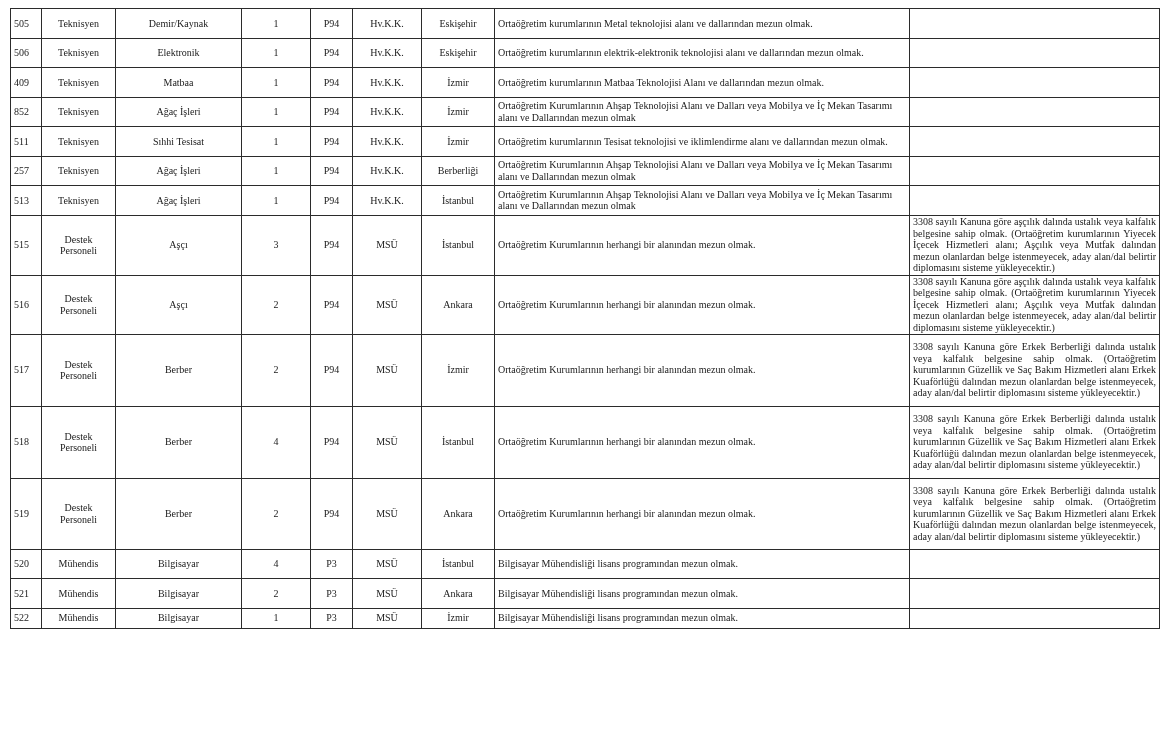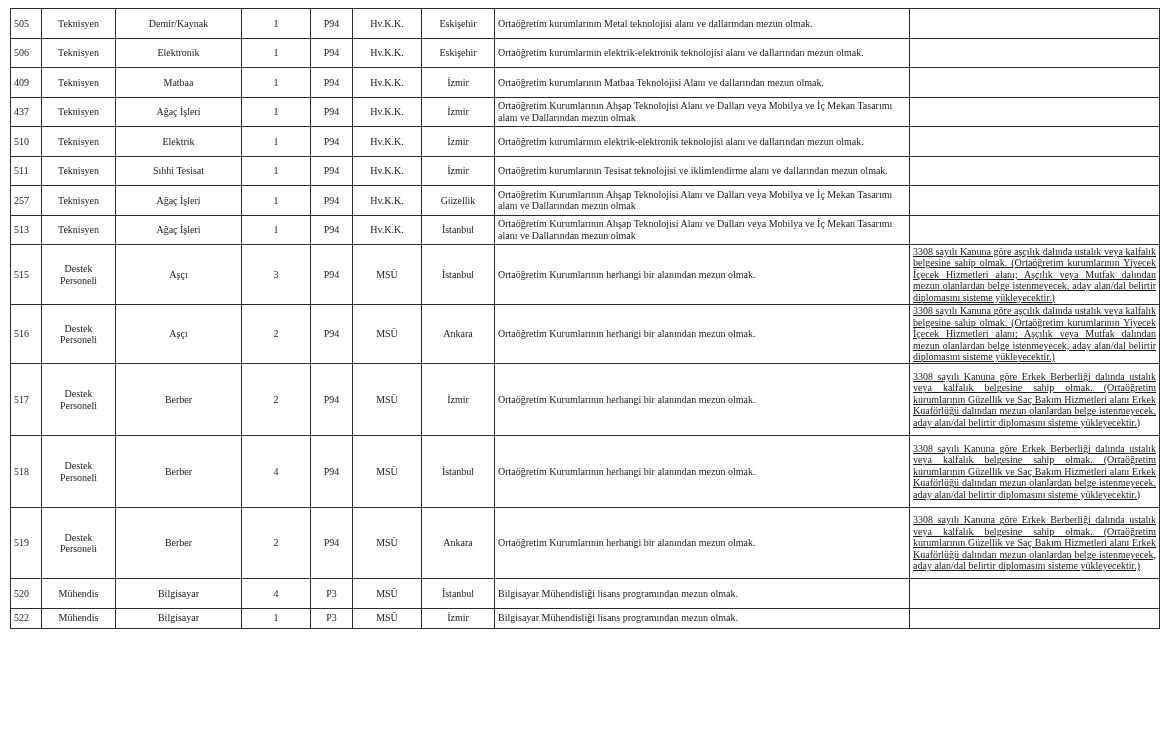--- a/index.html
+++ b/index.html
@@ -4,21 +4,21 @@
 <style>
   html, body { margin: 0; padding: 0; background: #ffffff; }
   body { width: 1165px; height: 741px; position: relative; overflow: hidden;
          font-family: "Liberation Serif", "DejaVu Serif", serif; color: #1a1a1a; }
   table.grid { position: absolute; left: 10px; top: 8px; border-collapse: collapse;
                table-layout: fixed; width: 1149px; }
   table.grid td { border: 1.5px solid #2b2b2b; font-size: 10px; line-height: 11.4px;
                   padding: 0 3px; vertical-align: middle; overflow: hidden; }
   td.c { text-align: center; }
   td.l { text-align: left; padding-left: 5px; }
-  td.j { text-align: justify; text-align-last: left; padding: 0 3px 0 4px; line-height: 11.2px; text-decoration: underline; }
+  td.j { text-align: justify; text-align-last: left; padding: 0 3px 0 4px; line-height: 11.2px; }
   col.k0 { width: 31px; } col.k1 { width: 74px; } col.k2 { width: 126px; }
   col.k3 { width: 69px; } col.k4 { width: 42px; } col.k5 { width: 69px; }
   col.k6 { width: 73px; } col.k7 { width: 415px; } col.k8 { width: 250px; }
   tr.h30 { height: 29.5px; margin-top: 36px; }
   tr.h60 { height: 60px; }
   tr.h59 { height: 59px; }
   tr.h72 { height: 72px; }
   tr.h71 { height: 71px; }
   tr.h20 { height: 20px; padding-left: 21px; }
 </style>
@@ -65,60 +65,49 @@
         <td class="c">Teknisyen</td>
         <td class="c">Matbaa</td>
         <td class="c">1</td>
         <td class="c">P94</td>
         <td class="c">Hv.K.K.</td>
         <td class="c">İzmir</td>
         <td class="l">Ortaöğretim kurumlarının Matbaa Teknolojisi Alanı ve dallarından mezun olmak.</td>
         <td class="j"></td>
       </tr>
       <tr class="h30">
-        <td class="l">437</td>
+        <td class="l">852</td>
         <td class="c">Teknisyen</td>
         <td class="c">Ağaç İşleri</td>
         <td class="c">1</td>
         <td class="c">P94</td>
         <td class="c">Hv.K.K.</td>
         <td class="c">İzmir</td>
         <td class="l">Ortaöğretim Kurumlarının Ahşap Teknolojisi Alanı ve Dalları veya Mobilya ve İç Mekan Tasarımı alanı ve Dallarından mezun olmak</td>
         <td class="j"></td>
       </tr>
       <tr class="h30">
-        <td class="l">510</td>
-        <td class="c">Teknisyen</td>
-        <td class="c">Elektrik</td>
-        <td class="c">1</td>
-        <td class="c">P94</td>
-        <td class="c">Hv.K.K.</td>
-        <td class="c">İzmir</td>
-        <td class="l">Ortaöğretim kurumlarının elektrik-elektronik teknolojisi alanı ve dallarından mezun olmak.</td>
-        <td class="j"></td>
-      </tr>
-      <tr class="h30">
         <td class="l">511</td>
         <td class="c">Teknisyen</td>
         <td class="c">Sıhhi Tesisat</td>
         <td class="c">1</td>
         <td class="c">P94</td>
         <td class="c">Hv.K.K.</td>
         <td class="c">İzmir</td>
         <td class="l">Ortaöğretim kurumlarının Tesisat teknolojisi ve iklimlendirme alanı ve dallarından mezun olmak.</td>
         <td class="j"></td>
       </tr>
       <tr class="h30">
         <td class="l">257</td>
         <td class="c">Teknisyen</td>
         <td class="c">Ağaç İşleri</td>
         <td class="c">1</td>
         <td class="c">P94</td>
         <td class="c">Hv.K.K.</td>
-        <td class="c">Güzellik</td>
+        <td class="c">Berberliği</td>
         <td class="l">Ortaöğretim Kurumlarının Ahşap Teknolojisi Alanı ve Dalları veya Mobilya ve İç Mekan Tasarımı alanı ve Dallarından mezun olmak</td>
         <td class="j"></td>
       </tr>
       <tr class="h30">
         <td class="l">513</td>
         <td class="c">Teknisyen</td>
         <td class="c">Ağaç İşleri</td>
         <td class="c">1</td>
         <td class="c">P94</td>
         <td class="c">Hv.K.K.</td>
@@ -185,20 +174,31 @@
         <td class="l">520</td>
         <td class="c">Mühendis</td>
         <td class="c">Bilgisayar</td>
         <td class="c">4</td>
         <td class="c">P3</td>
         <td class="c">MSÜ</td>
         <td class="c">İstanbul</td>
         <td class="l">Bilgisayar Mühendisliği lisans programından mezun olmak.</td>
         <td class="j"></td>
       </tr>
+      <tr class="h30">
+        <td class="l">521</td>
+        <td class="c">Mühendis</td>
+        <td class="c">Bilgisayar</td>
+        <td class="c">2</td>
+        <td class="c">P3</td>
+        <td class="c">MSÜ</td>
+        <td class="c">Ankara</td>
+        <td class="l">Bilgisayar Mühendisliği lisans programından mezun olmak.</td>
+        <td class="j"></td>
+      </tr>
       <tr class="h20">
         <td class="l">522</td>
         <td class="c">Mühendis</td>
         <td class="c">Bilgisayar</td>
         <td class="c">1</td>
         <td class="c">P3</td>
         <td class="c">MSÜ</td>
         <td class="c">İzmir</td>
         <td class="l">Bilgisayar Mühendisliği lisans programından mezun olmak.</td>
         <td class="j"></td>

